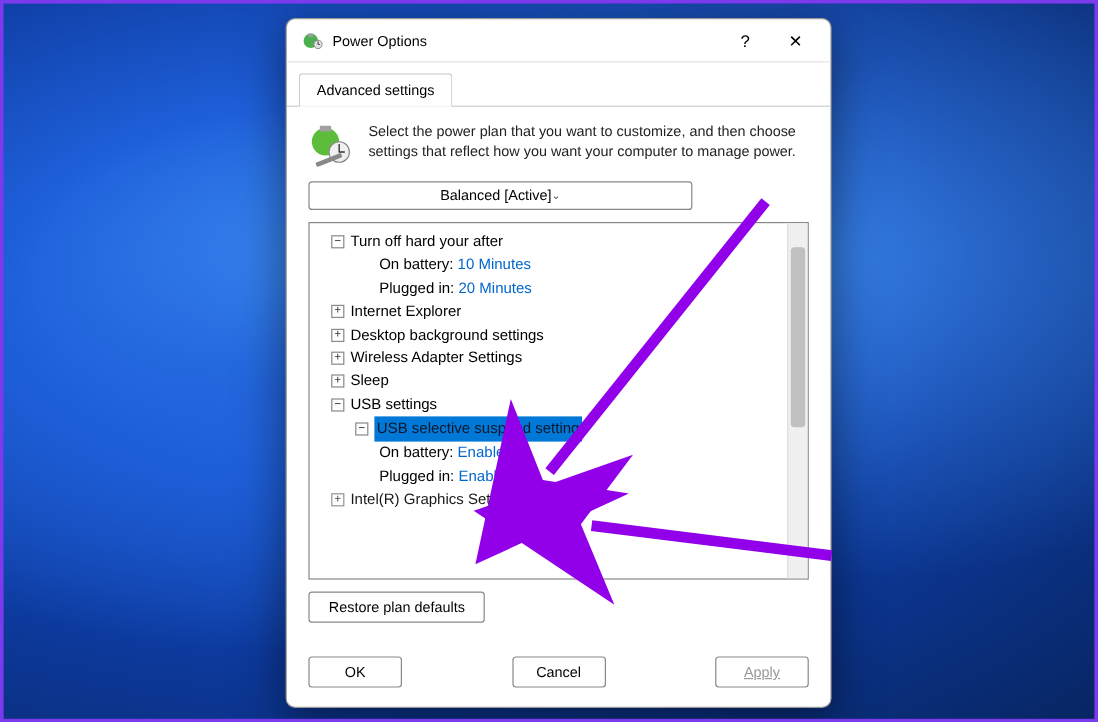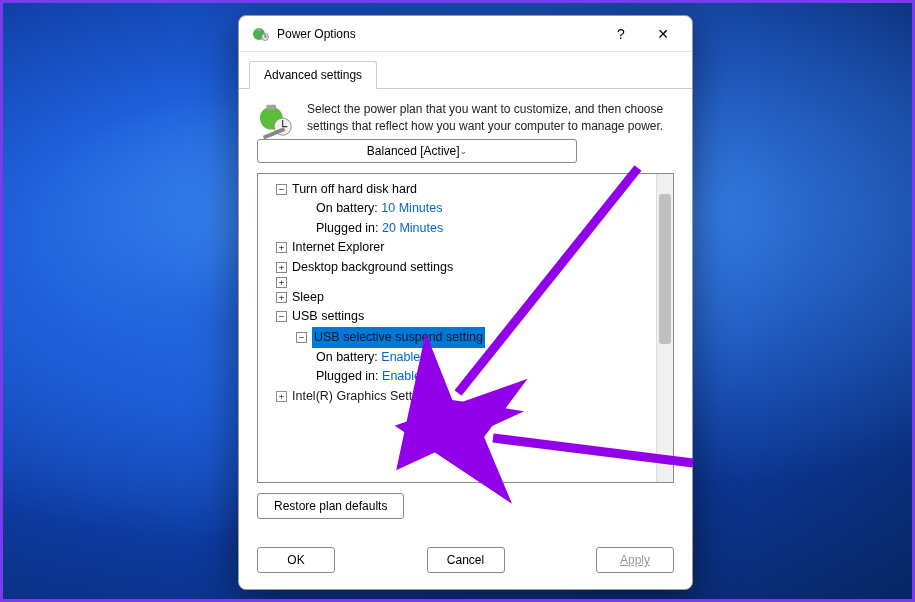--- a/index.html
+++ b/index.html
@@ -77,21 +77,21 @@
     }
     .tab-content {
       padding: 12px 18px;
       flex: 1;
       display: flex;
       flex-direction: column;
     }
     .intro {
       display: flex;
       gap: 12px;
-      margin-bottom: 0;
+      margin-bottom: 12px;
     }
     .intro-icon {
       width: 38px; height: 38px;
       flex-shrink: 0;
     }
     .intro-text {
       font-size: 12px;
       line-height: 1.4;
       color: #222;
     }
@@ -240,40 +240,41 @@
 
     <div class="plan-select">
       <span>Balanced [Active]</span>
       <span class="chev">⌄</span>
     </div>
 
     <div class="tree-box">
       <div class="tree">
         <div class="tree-row indent1">
           <span class="expander">−</span>
-          <span>Turn off hard disk hard</span>
+          <span>Turn off hard your after</span>
         </div>
         <div class="tree-row indent3">
           <span>On battery:</span>&nbsp;
           <span class="link-val">10 Minutes</span>
         </div>
         <div class="tree-row indent3">
           <span>Plugged in:</span>&nbsp;
           <span class="link-val">20 Minutes</span>
         </div>
         <div class="tree-row indent1">
           <span class="expander">+</span>
           <span>Internet Explorer</span>
         </div>
         <div class="tree-row indent1">
           <span class="expander">+</span>
           <span>Desktop background settings</span>
         </div>
         <div class="tree-row indent1">
           <span class="expander">+</span>
+          <span>Wireless Adapter Settings</span>
         </div>
         <div class="tree-row indent1">
           <span class="expander">+</span>
           <span>Sleep</span>
         </div>
         <div class="tree-row indent1">
           <span class="expander">−</span>
           <span>USB settings</span>
         </div>
         <div class="tree-row indent2">

